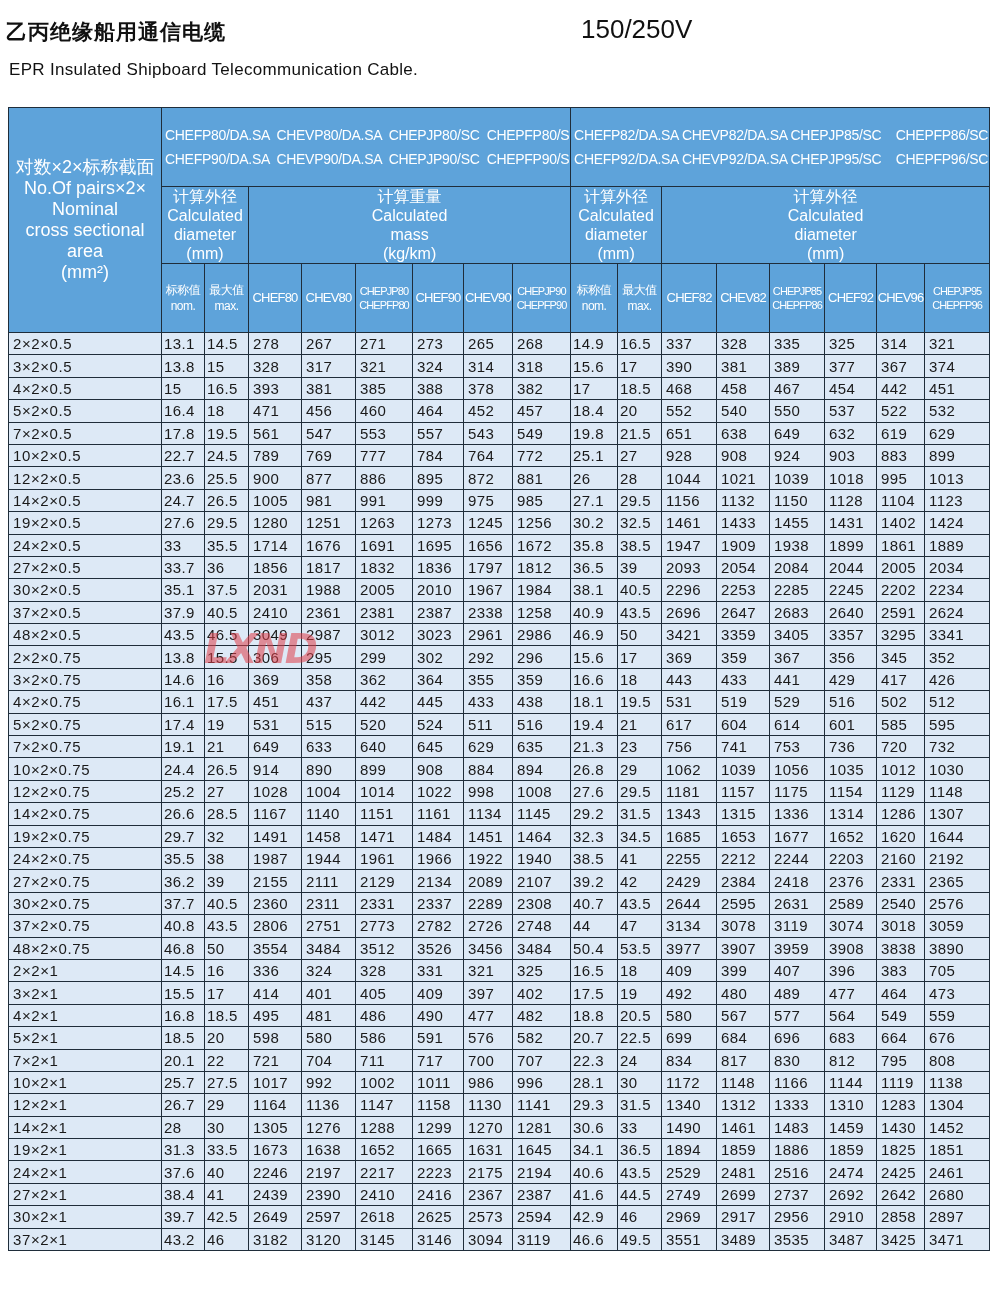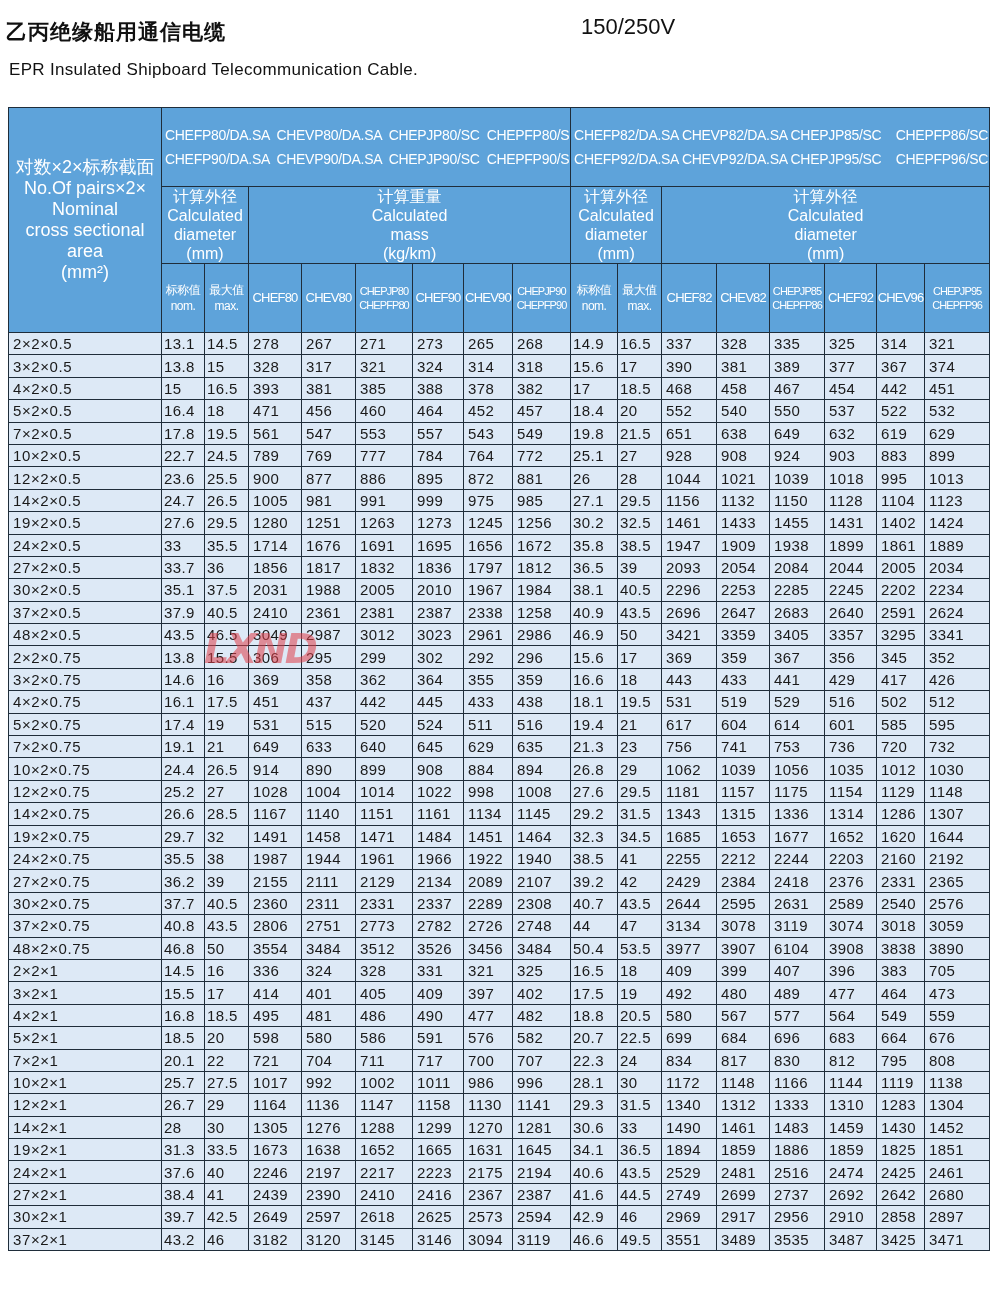--- a/index.html
+++ b/index.html
@@ -1,20 +1,20 @@
 <!DOCTYPE html>
 <html><head>
 <meta charset="utf-8">
 <style>
   html, body { margin: 0; padding: 0; background: #ffffff; }
   body { width: 1000px; height: 1303px; position: relative; overflow: hidden;
          font-family: "Liberation Sans", "DejaVu Sans", sans-serif; color: #1a1a1a; }
   .title-cn { position: absolute; left: 6px; top: 18px; font-family: "DejaVu Sans", sans-serif;
               font-size: 21px; font-weight: bold; letter-spacing: 1px; color: #111; }
-  .voltage { position: absolute; left: 581px; top: 14px; font-size: 22px; color: #111; }
+  .voltage { position: absolute; left: 581px; top: 14px; font-size: 26px; color: #111; }
   .title-en { position: absolute; left: 9px; top: 60px; font-size: 17px; color: #111; letter-spacing: 0.3px; }
 
   table.spec { position: absolute; left: 8px; top: 107px; border-collapse: collapse;
                table-layout: fixed; width: 981px; }
   table.spec td { border: 1.5px solid #1f2d3a; padding: 0; overflow: hidden; white-space: nowrap; }
   .hdr { background: #5ea3da; color: #ffffff; text-align: center; vertical-align: middle; }
   .hdr-corner { font-size: 18px; line-height: 21px; white-space: normal !important; }
   .hdr-models { font-size: 14px; line-height: 24px; text-align: left !important; padding-left: 3px !important; letter-spacing: -0.3px; }
   .hdr-group { font-size: 16px; line-height: 19px; white-space: normal !important; }
   .hdr-sub { font-size: 13px; line-height: 16px; letter-spacing: -0.8px; }
@@ -682,21 +682,21 @@
         <td>3554</td>
         <td>3484</td>
         <td>3512</td>
         <td>3526</td>
         <td>3456</td>
         <td>3484</td>
         <td class="dia">50.4</td>
         <td class="dia">53.5</td>
         <td>3977</td>
         <td>3907</td>
-        <td>6104</td>
+        <td>3959</td>
         <td>3908</td>
         <td>3838</td>
         <td>3890</td>
       </tr>
       <tr class="data">
         <td class="spec-cell">2×2×1</td>
         <td class="dia">14.5</td>
         <td class="dia">16</td>
         <td>336</td>
         <td>324</td>

